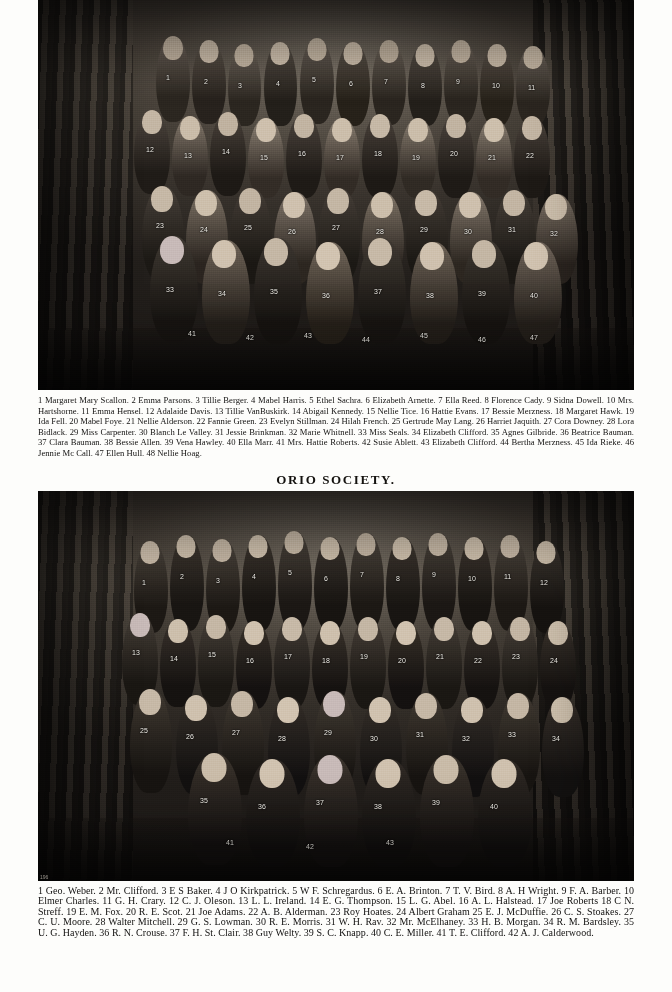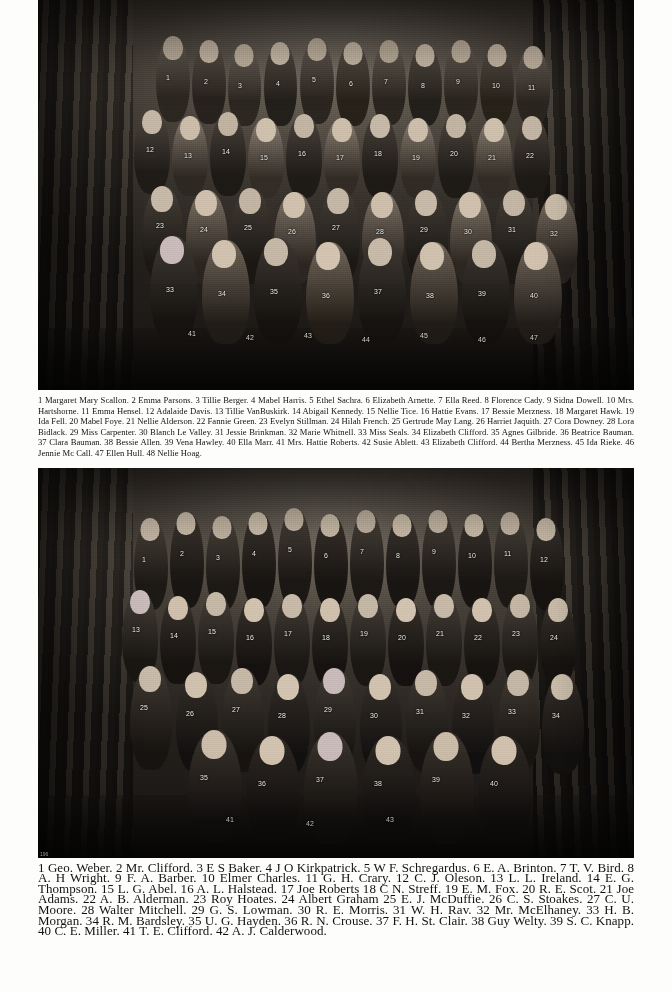--- a/index.html
+++ b/index.html
@@ -116,21 +116,21 @@
     width: 596px;
     margin: 5px auto 0 auto;
     font-family: "Liberation Serif", serif;
     font-size: 8.6px;
     line-height: 10.6px;
     text-align: justify;
     color: #131211;
     letter-spacing: .05px;
   }
   .caption.bottom-cap {
-    font-size: 13px;
+    font-size: 10px;
     line-height: 10.6px;
   }
   .rule-space { height: 9px; }
   .plate-mark {
     position: absolute;
     left: 2px;
     bottom: 1px;
     font-family: "Liberation Sans", sans-serif;
     font-size: 5px;
     color: #9a948c;
@@ -286,20 +286,21 @@
       <div class="grain"></div>
     </div>
 
     <div class="caption">1 Margaret Mary Scallon.   2 Emma Parsons.   3 Tillie Berger.   4 Mabel Harris.   5 Ethel Sachra.   6 Elizabeth Arnette.   7 Ella Reed.   8 Florence Cady.   9 Sidna Dowell.   10 Mrs. Hartshorne.   11 Emma Hensel.   12 Adalaide Davis.   13 Tillie VanBuskirk.   14 Abigail Kennedy.   15 Nellie Tice.   16 Hattie Evans.   17 Bessie Merzness.   18 Margaret Hawk.   19 Ida Fell.   20 Mabel Foye.   21 Nellie Alderson.   22 Fannie Green.   23 Evelyn Stillman.   24 Hilah French.   25 Gertrude May Lang.   26 Harriet Jaquith.   27 Cora Downey.   28 Lora Bidlack.   29 Miss Carpenter.   30 Blanch Le Valley.   31 Jessie Brinkman.   32 Marie Whitnell.   33 Miss Seals.   34 Elizabeth Clifford.   35 Agnes Gilbride.   36 Beatrice Bauman.   37 Clara Bauman.   38 Bessie Allen.   39 Vena Hawley.   40 Ella Marr.   41 Mrs. Hattie Roberts.   42 Susie Ablett.   43 Elizabeth Clifford.   44 Bertha Merzness.   45 Ida Rieke.   46 Jennie Mc Call.   47 Ellen Hull.   48 Nellie Hoag.</div>
   </div>
 
   <div class="rule-space"></div>
 
   <div class="section">
 
+    <div class="section-title">ORIO SOCIETY.</div>
 
     <div class="plate bottom">
       <div class="backdrop"></div>
       <div class="curtain-left"></div>
       <div class="curtain-right"></div>
       <div class="floor"></div>
 
       <div class="figure" style="left:96px;top:50px;width:34px;height:92px;background:linear-gradient(180deg,#4b443c 0%,#1c1814 72%);"></div>
       <div class="fig-head" style="left:112px;top:50px;width:19px;height:23px;background:#c6b8a6;"></div>
       <div class="figure" style="left:132px;top:44px;width:34px;height:96px;background:linear-gradient(180deg,#3f3831 0%,#181512 72%);"></div>

